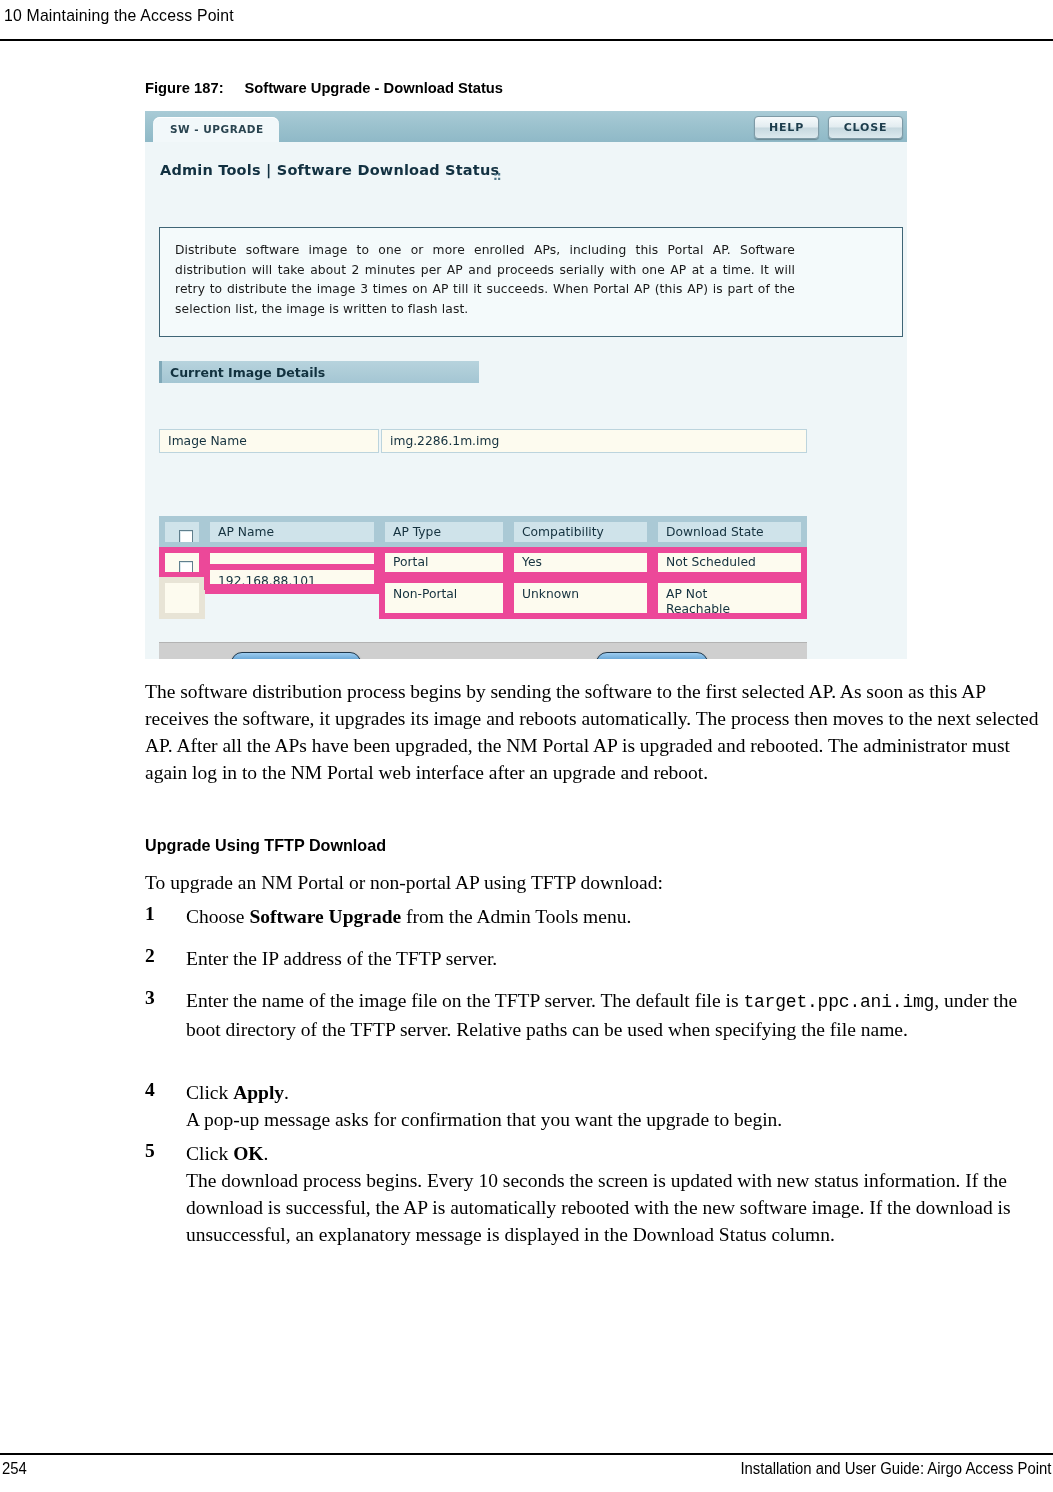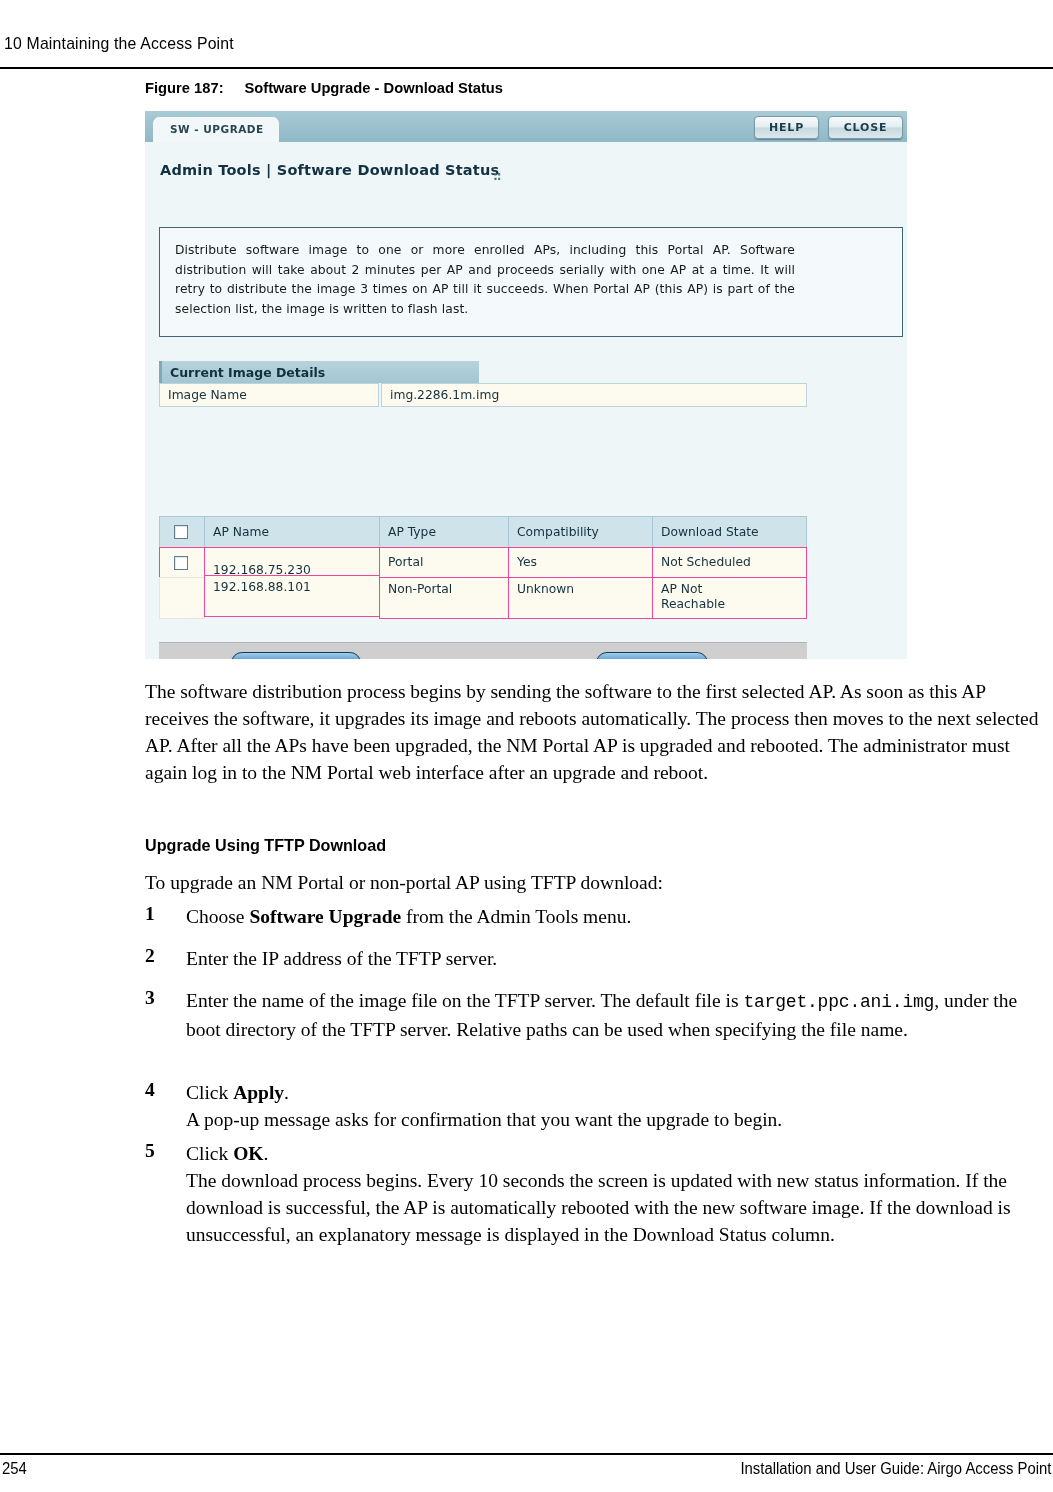--- a/index.html
+++ b/index.html
@@ -15,21 +15,20 @@
     color: #000000;
     overflow: hidden;
   }
 
   
   .page-header {
     position: absolute;
     left: 0; top: 0;
     width: 1053px;
     height: 44px;
-    margin-top: 28px;
   }
   .page-header-text {
     position: absolute;
     left: 4px; top: 6px;
     font-family: "Liberation Sans", sans-serif;
     font-size: 17px;
     font-weight: 400;
     letter-spacing: 0.2px;
     color: #000;
     transform: scaleX(0.93);
@@ -179,20 +178,21 @@
     font-weight: bold;
     color: #12323f;
     padding-left: 8px;
     white-space: nowrap;
   }
 
   
   .kv-row {
     position: absolute;
     height: 40px;
+    margin-top: 46px;
   }
   .kv-key, .kv-val {
     position: absolute;
     top: 0;
     height: 24px;
     background: #fdfbef;
     border: 1px solid #bcd4dd;
     box-sizing: border-box;
     display: flex;
     align-items: center;
@@ -201,21 +201,21 @@
     padding-left: 8px;
     white-space: nowrap;
     overflow: hidden;
   }
 
   
   .ap-table { position: absolute; }
   .ap-cell {
     position: absolute;
     box-sizing: border-box;
-    border: 1px solid #ec4899;
+    border: 6px solid #ec4899;
     display: flex;
     align-items: flex-start;
     font-size: 12.3px;
     color: #15323f;
     padding: 4px 0 0 8px;
     line-height: 15px;
     white-space: pre-line;
     overflow: hidden;
   }
   .ap-head { background: #cfe3ea; border-color: #aac9d5; }
@@ -413,21 +413,21 @@
 
       <div class="ap-cell ap-data" style="left:0;   top:31px; width:46px;  height:31px;">
         <div class="checkbox" style="left:14px; top:8px;"></div>
       </div>
       <div class="ap-cell ap-data" style="left:45px; top:31px; width:176px; height:47px; align-items:center; padding-top:0;">192.168.75.230</div>
       <div class="ap-cell ap-data" style="left:220px;top:31px; width:130px; height:31px; align-items:center; padding-top:0;">Portal</div>
       <div class="ap-cell ap-data" style="left:349px;top:31px; width:145px; height:31px; align-items:center; padding-top:0;">Yes</div>
       <div class="ap-cell ap-data" style="left:493px;top:31px; width:155px; height:31px; align-items:center; padding-top:0;">Not Scheduled</div>
 
       <div class="ap-cell ap-blank" style="left:0;   top:61px; width:46px;  height:42px; border-color:#e8e4d6;"></div>
-      <div class="ap-cell ap-data" style="left:45px; top:59px; width:176px; height:42px; align-items:flex-start;">192.168.88.101</div>
+      <div class="ap-cell ap-data" style="left:45px; top:48px; width:176px; height:26px; align-items:flex-start;">192.168.88.101</div>
       <div class="ap-cell ap-data" style="left:220px;top:61px; width:130px; height:42px; align-items:flex-start;">Non-Portal</div>
       <div class="ap-cell ap-data" style="left:349px;top:61px; width:145px; height:42px; align-items:flex-start;">Unknown</div>
       <div class="ap-cell ap-data" style="left:493px;top:61px; width:155px; height:42px; align-items:flex-start;">AP Not
 Reachable</div>
     </div>
 
     <div class="sw-toolbar">
       <div class="blue-btn" id="distribute-button">
         <span>DISTRIBUTE</span>
       </div>

